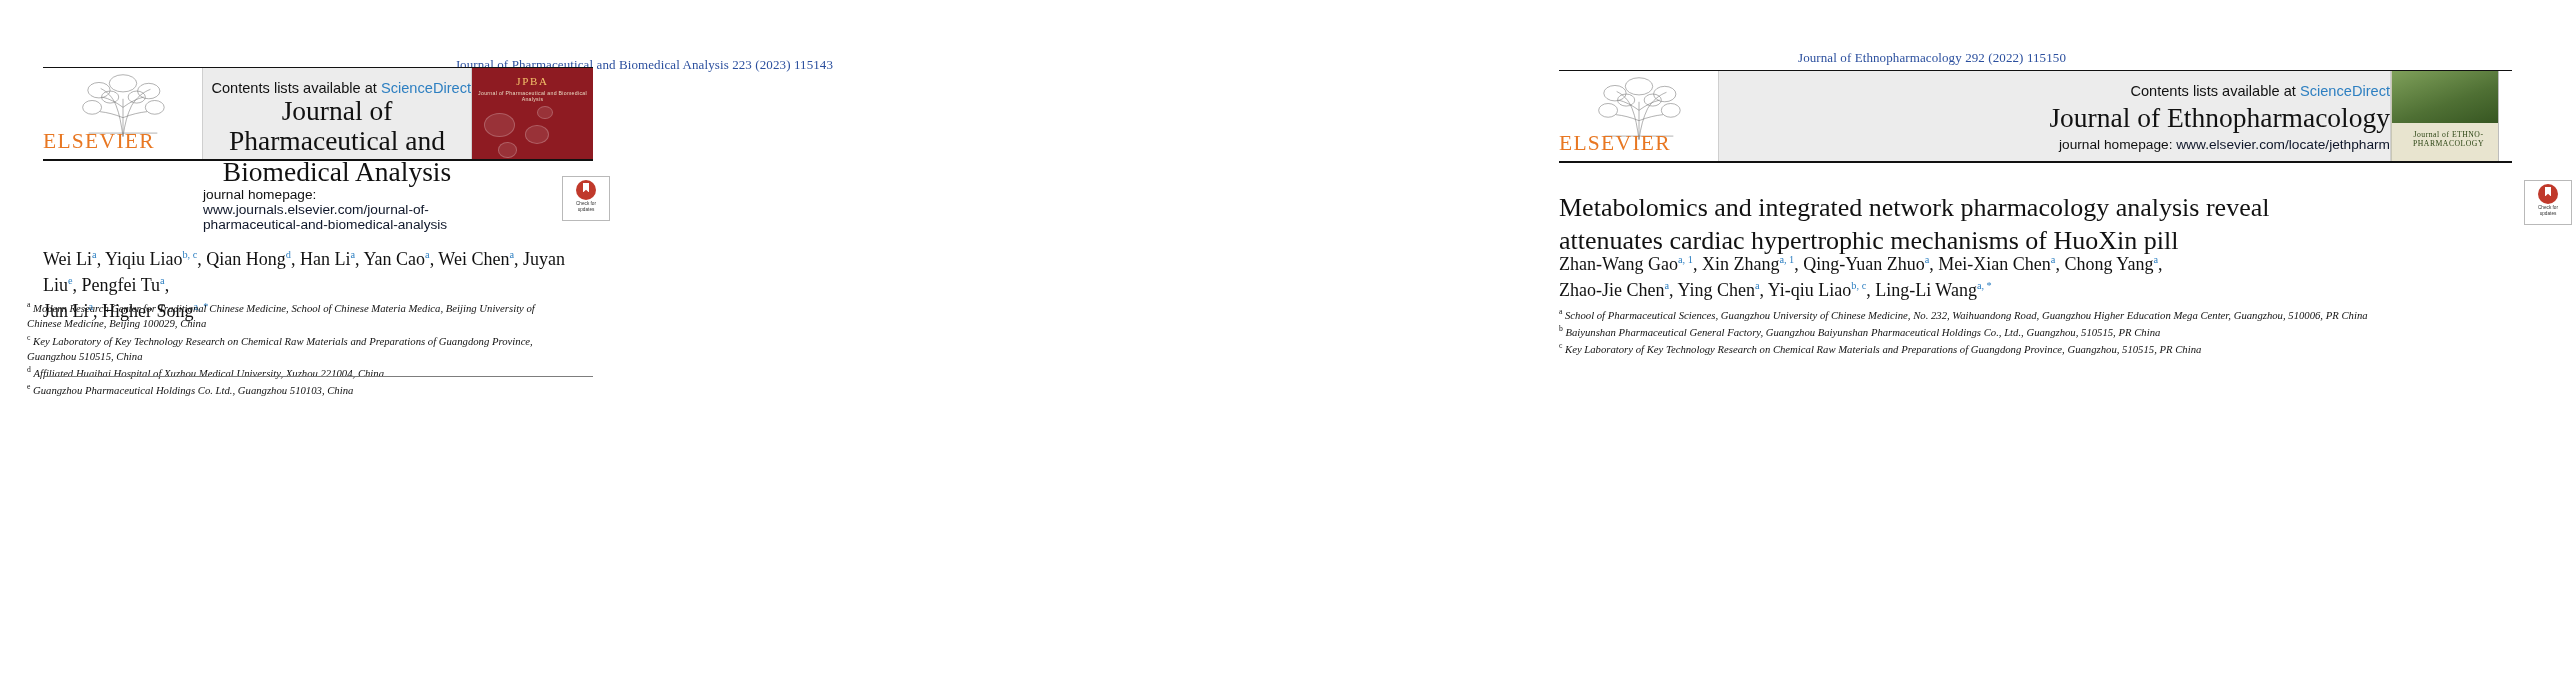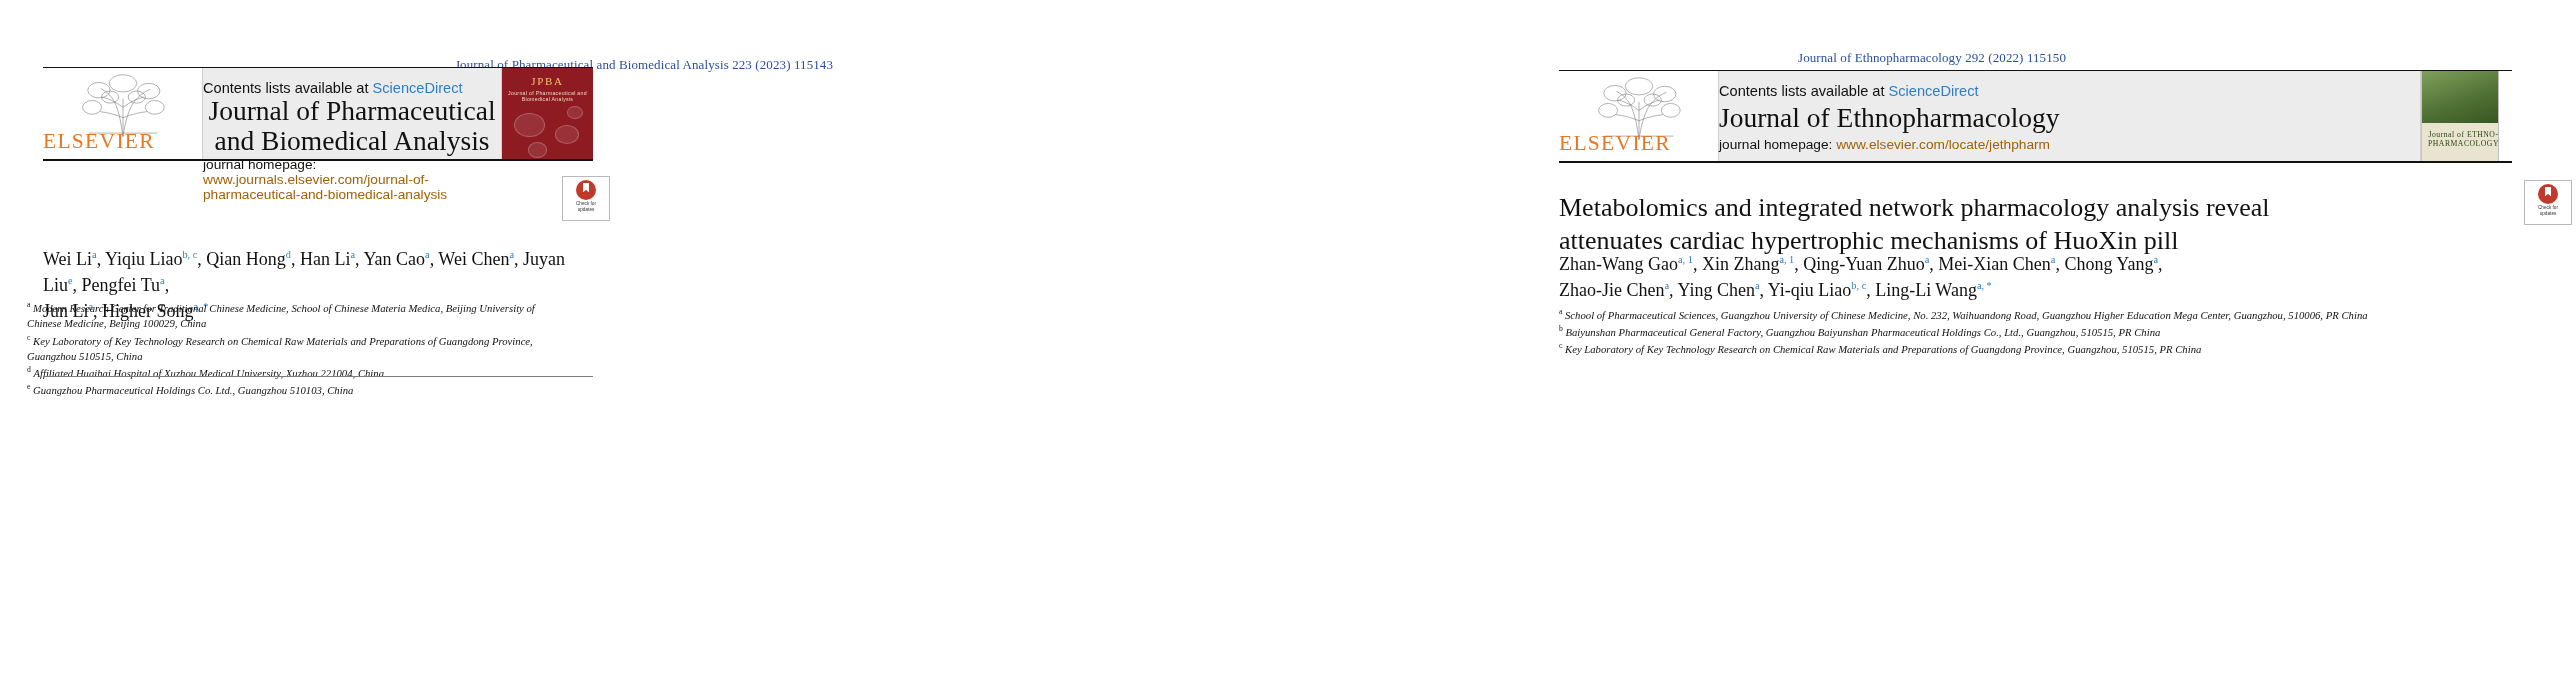--- a/index.html
+++ b/index.html
@@ -84,21 +84,21 @@
     white-space: nowrap;
   }
   .center-box {
     flex: 1 1 auto;
     background: #ececec;
     border-left: 0.9px solid #cfcfcf;
     border-right: 0.9px solid #cfcfcf;
     display: flex;
     flex-direction: column;
     justify-content: space-between;
-    align-items: flex-start;
+    align-items: flex-end;
     padding: 12px 0 8.6px 0;
     box-sizing: border-box;
   }
   .contents-line {
     font-size: 14.6px;
     font-family: "Liberation Sans", sans-serif;
     color: #111;
   }
   .contents-line .sd {
     color: #2d7fc1;
@@ -109,25 +109,25 @@
     color: #111;
     text-align: center;
     line-height: 1.1;
   }
   .homepage-line {
     font-size: 13.7px;
     font-family: "Liberation Sans", sans-serif;
     color: #111;
   }
   .homepage-line .lnk {
-    color: #a16207;
+    color: #0f172a;
     margin-top: 25px;
   }
   .cover-box {
-    width: 91px;
+    width: 121px;
     flex: none;
     position: relative;
     overflow: hidden;
   }
 
   
   .cover-red {
     width: 100%; height: 100%;
     background: #8e1b22;
     position: relative;

